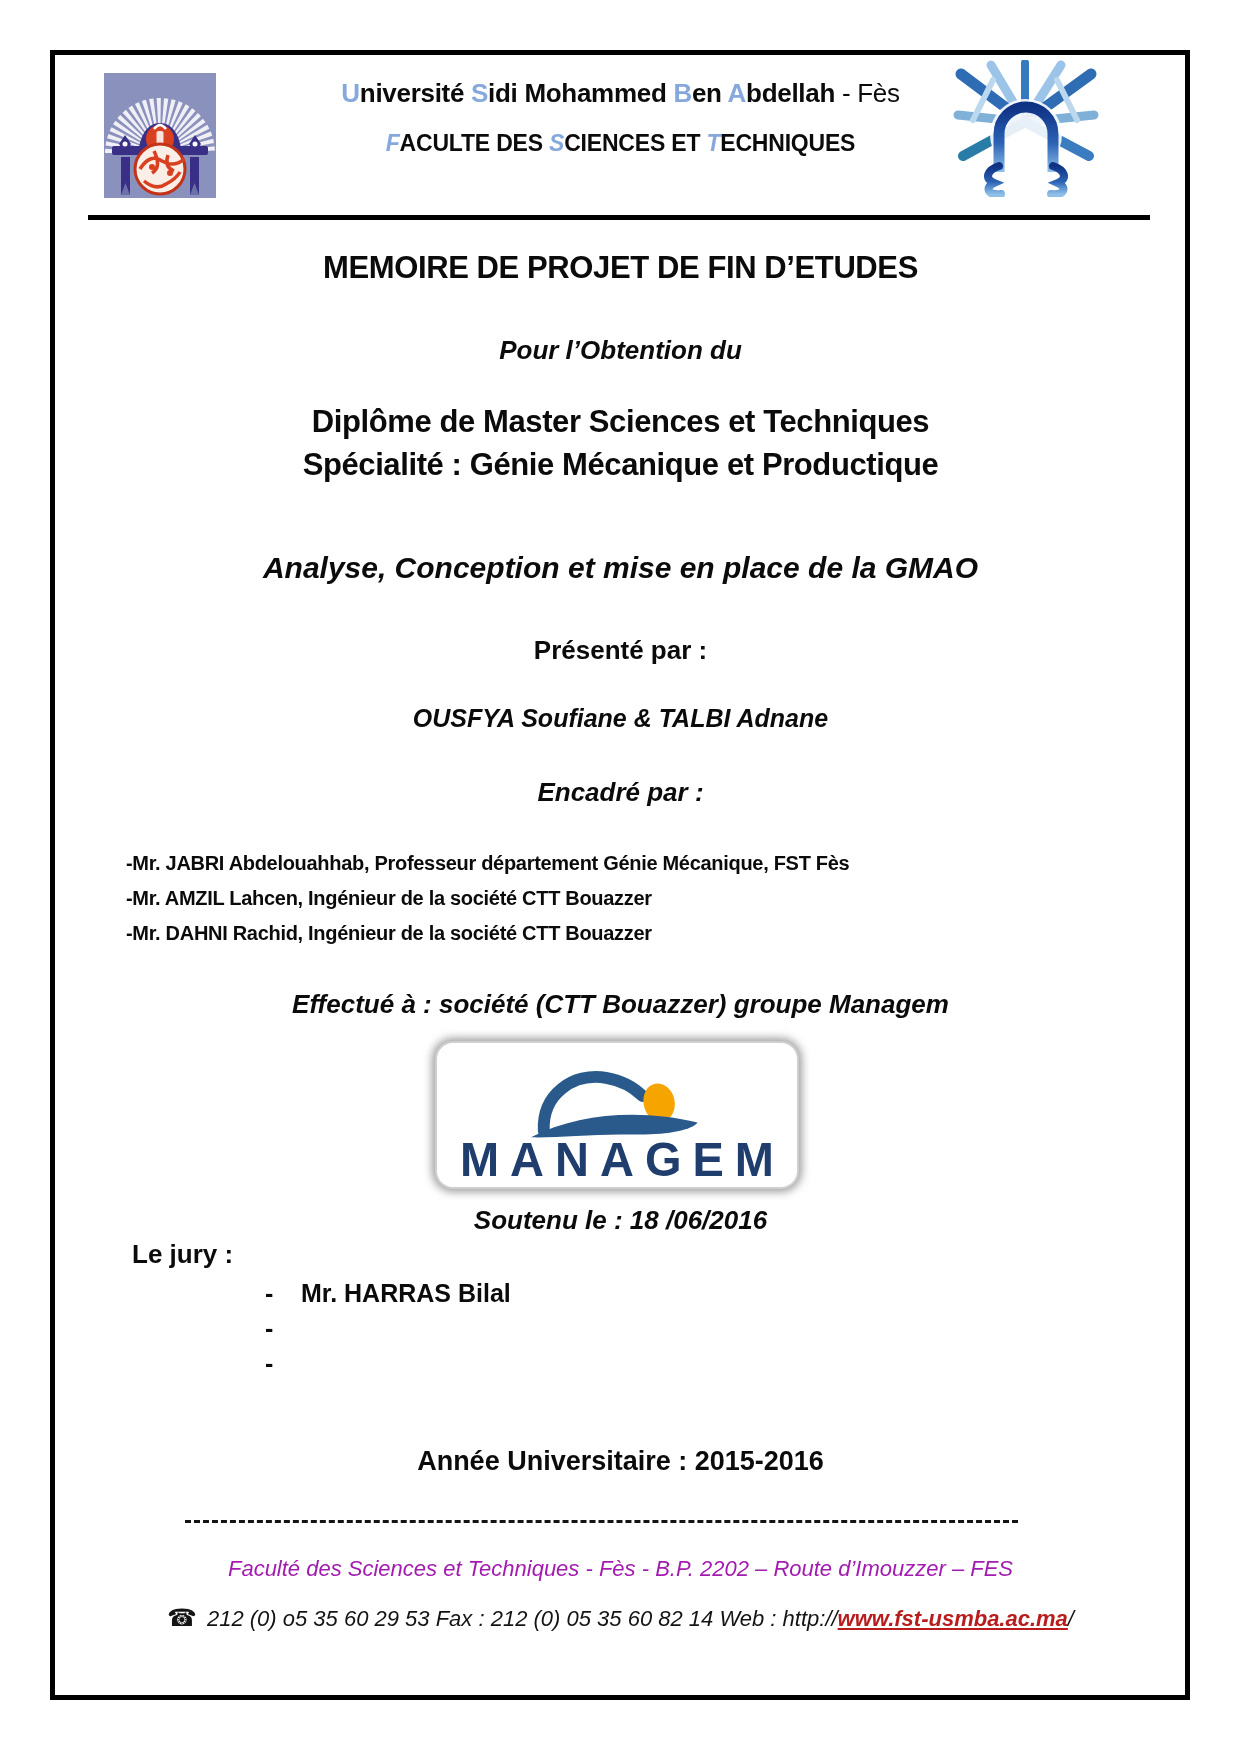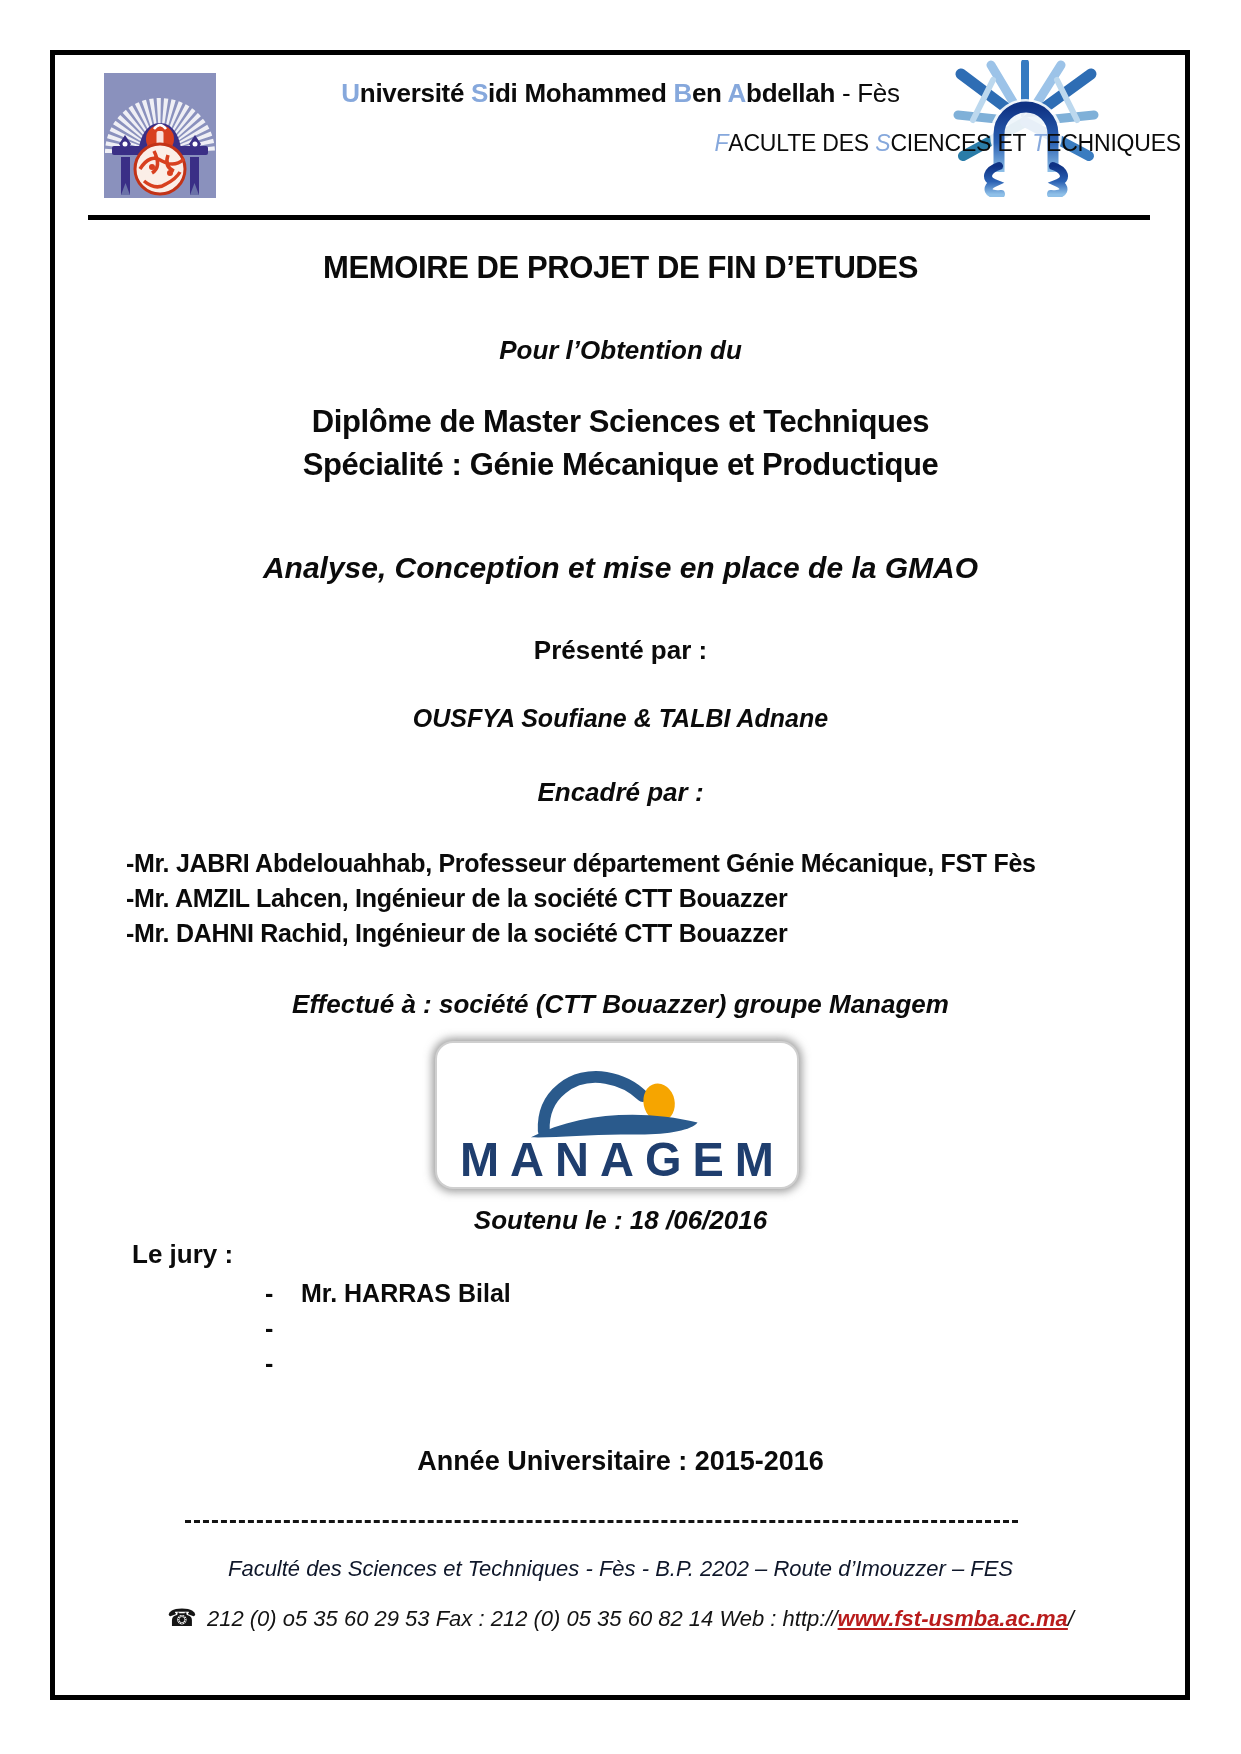--- a/index.html
+++ b/index.html
@@ -11,44 +11,44 @@
   .ctr{left:60px;width:1121px;text-align:center;}
 
   
   .page-border{left:50px;top:50px;width:1140px;height:1650px;border:5px solid #000;box-sizing:border-box;}
   .header-rule{left:88px;top:215px;width:1062px;height:5px;background:#000;}
 
   
   .univ-line{top:78px;font-size:26px;font-weight:bold;letter-spacing:-0.3px;}
   .univ-line .blue{color:#86a8dc;}
   .univ-line .reg{font-weight:normal;}
-  .fac-line{top:130px;font-size:23px;font-weight:normal;letter-spacing:-0.2px;text-align:right;}
+  .fac-line{top:130px;font-size:23px;font-weight:bold;letter-spacing:-0.2px;}
   .fac-line .blue{color:#86a8dc;font-style:italic;}
 
   
   .doc-title{top:250px;font-size:31px;font-weight:bold;letter-spacing:-0.4px;}
   .obtention{top:335px;font-size:26px;font-weight:bold;font-style:italic;}
   .diploma1{top:404px;font-size:31px;font-weight:bold;letter-spacing:-0.4px;}
   .diploma2{top:447px;font-size:31px;font-weight:bold;letter-spacing:-0.4px;}
   .project-title{top:551px;font-size:30px;font-weight:bold;font-style:italic;}
   .presented{top:635px;font-size:26px;font-weight:bold;}
   .authors{top:704px;font-size:25px;font-weight:bold;font-style:italic;}
   .encadre{top:777px;font-size:26px;font-weight:bold;font-style:italic;}
-  .supervisors{left:126px;top:846px;width:1060px;font-size:25px;font-weight:bold;line-height:35px;letter-spacing:-0.3px;}
+  .supervisors{left:126px;top:846px;width:1060px;font-size:20px;font-weight:bold;line-height:35px;letter-spacing:-0.3px;}
   .location-line{top:989px;font-size:26px;font-weight:bold;font-style:italic;}
   .defense-line{top:1205px;font-size:26px;font-weight:bold;font-style:italic;}
   .jury-label{left:132px;top:1239px;font-size:26px;font-weight:bold;}
   .jury-list{left:265px;top:1276px;font-size:25px;font-weight:bold;line-height:35px;}
   .jury-row{display:flex;}
   .jury-row .dash{width:36px;}
   .academic-year{top:1446px;font-size:27px;font-weight:bold;}
 
   
   .dashed-sep{left:185px;top:1520px;width:833px;height:0;border-top:3px dashed #141414;}
-  .address-line{top:1556px;font-size:22px;font-style:italic;font-weight:normal;color:#0f172a;}
+  .address-line{top:1556px;font-size:22px;font-style:italic;font-weight:normal;color:#a21caf;}
   .contact-line{top:1604px;font-size:22px;font-style:italic;color:#141414;}
   .contact-line .phone{font-style:normal;font-size:24px;margin-right:10px;}
   .contact-line a{color:#b91c1c;font-weight:bold;}
 
   
   .univ-logo{left:104px;top:73px;width:112px;height:125px;}
   .fst-logo{left:953px;top:60px;width:147px;height:137px;}
   .managem-box{
     left:437px;top:1043px;width:360px;height:144px;background:#fff;border-radius:16px;
     box-shadow:0 0 0 2px #cfcfcf, 0 0 9px 5px rgba(95,95,95,.6);

